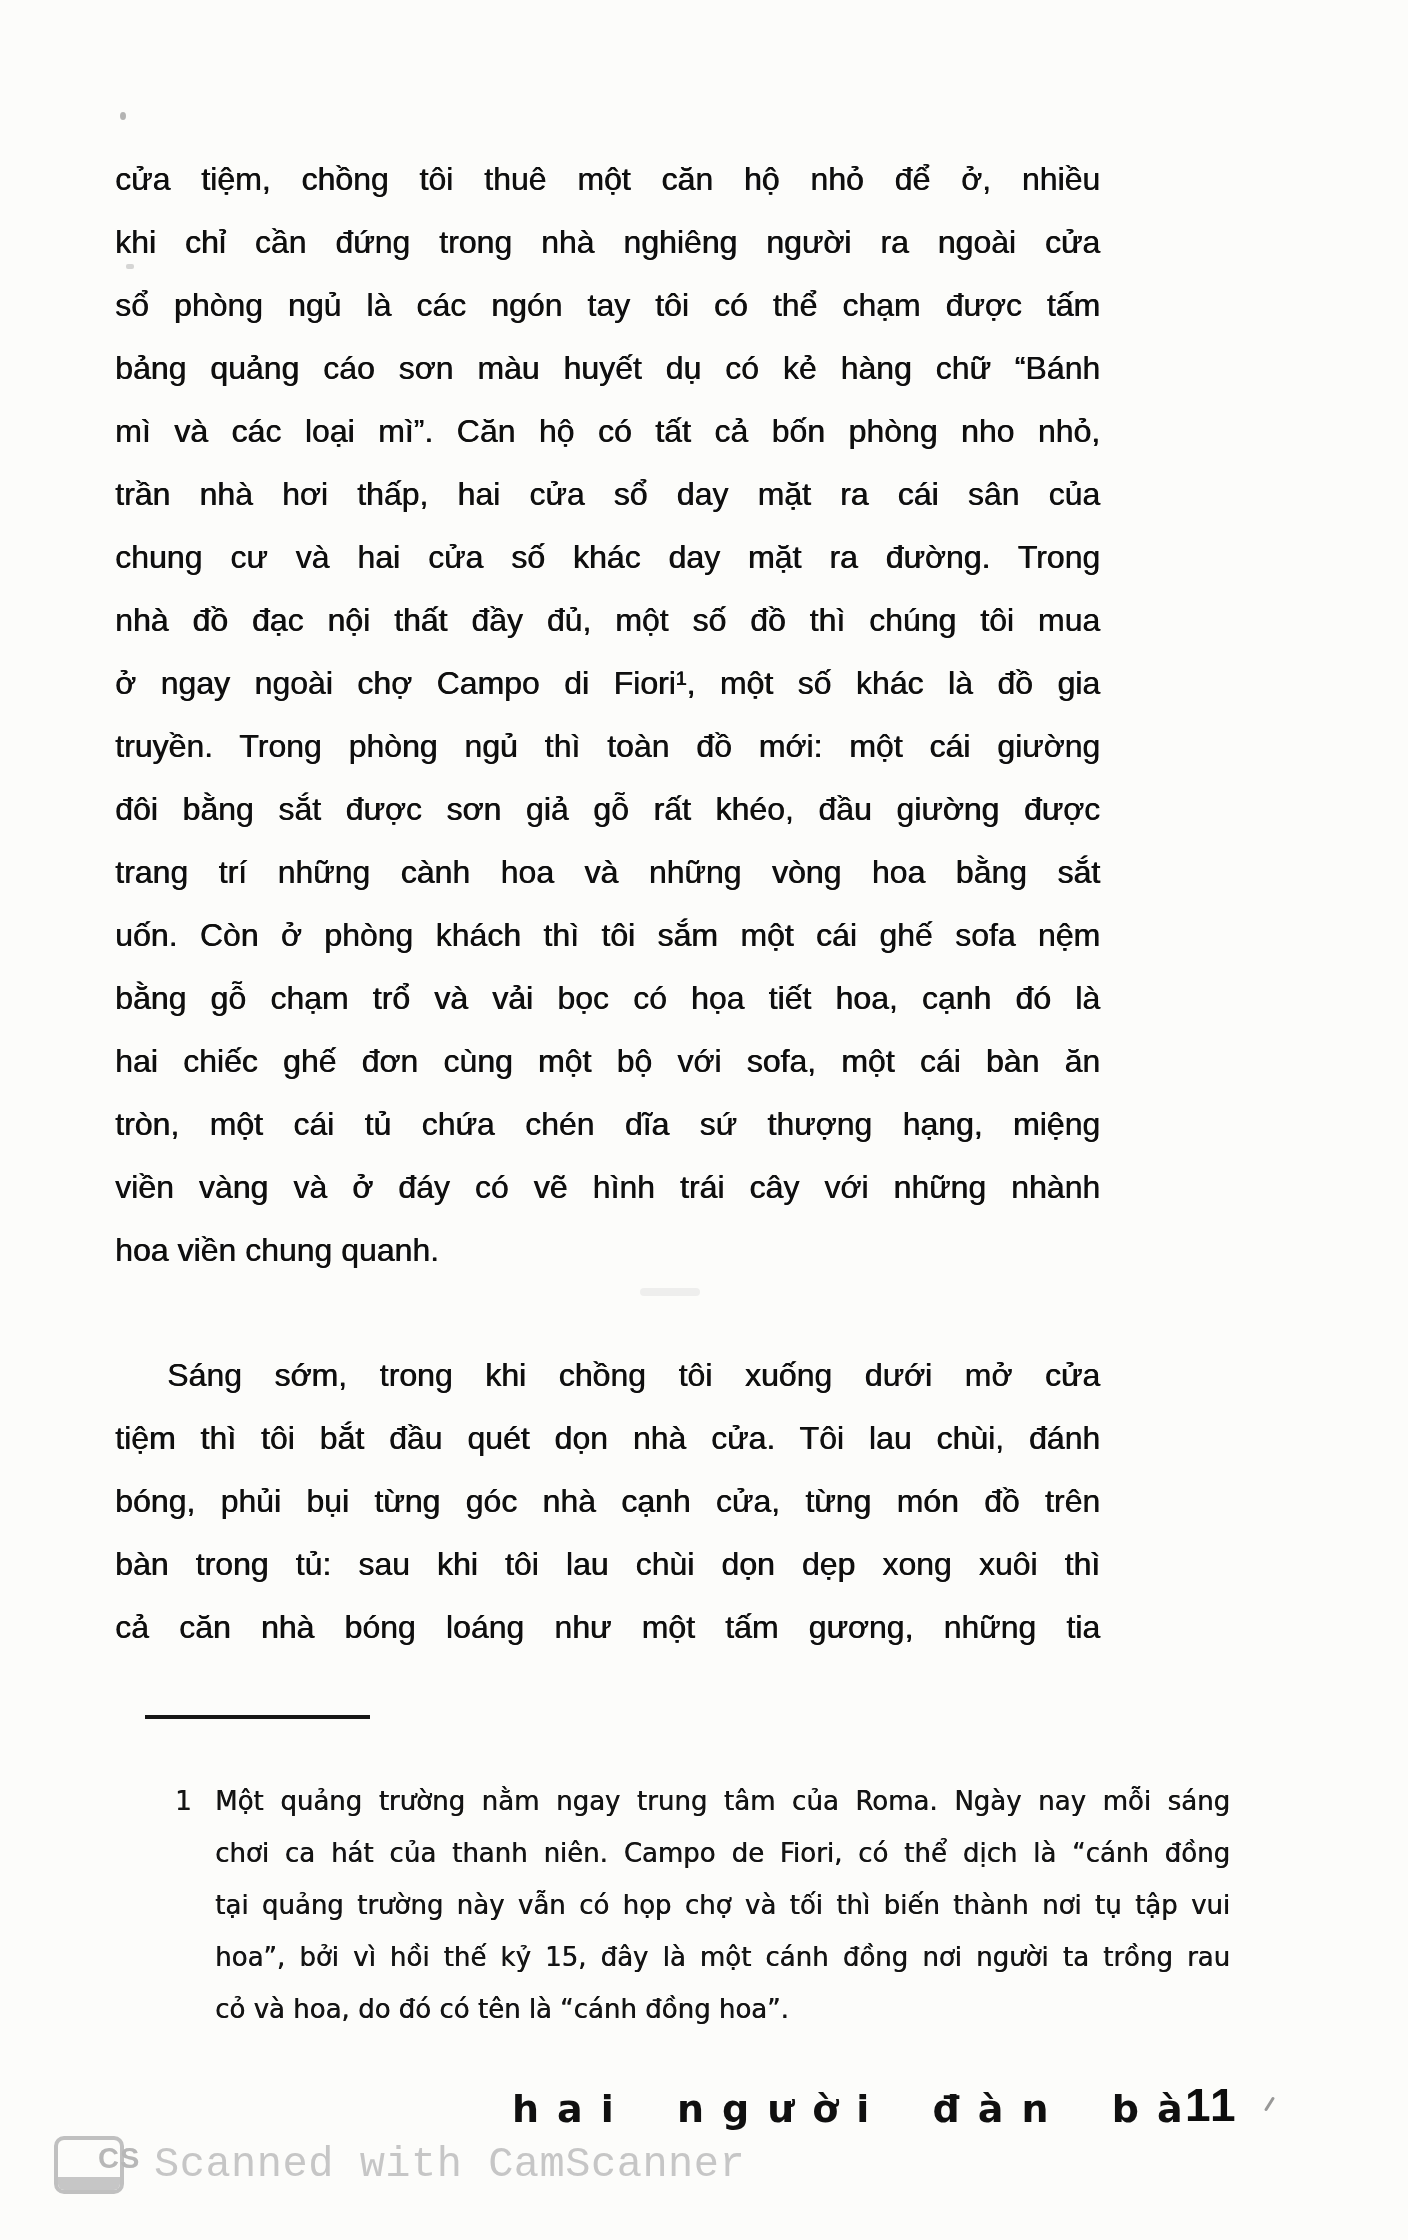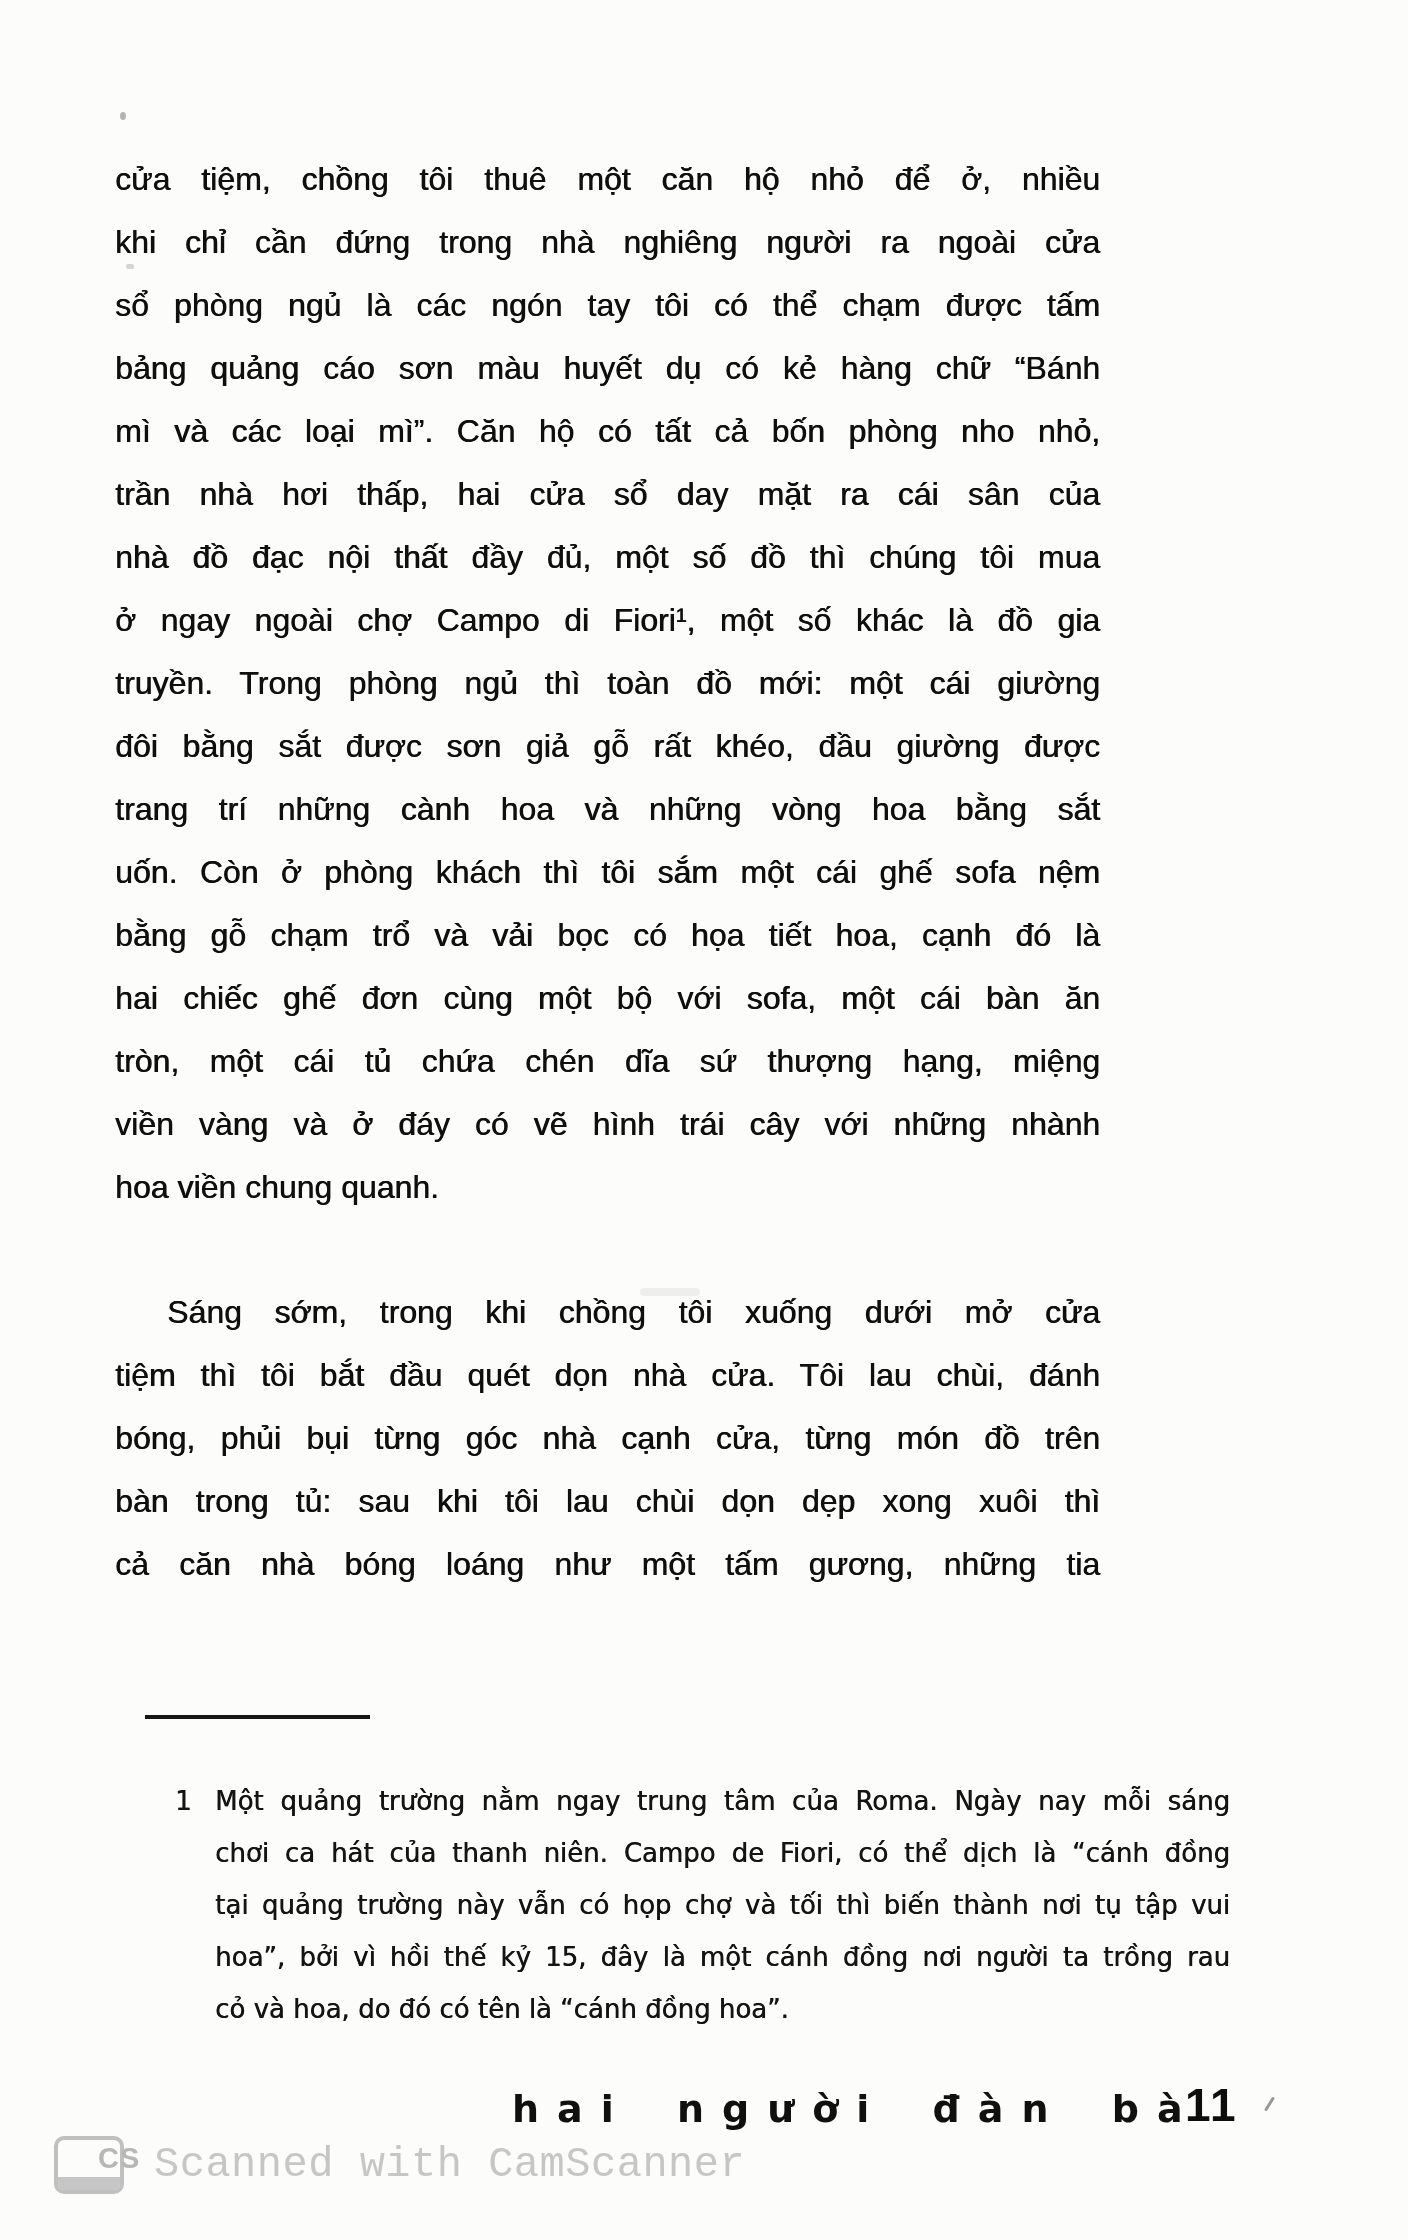--- a/index.html
+++ b/index.html
@@ -143,20 +143,21 @@
 <div class="page">
 
   <div class="content">
       <div class="para">
         <div class="line">cửa tiệm, chồng tôi thuê một căn hộ nhỏ để ở, nhiều</div>
         <div class="line">khi chỉ cần đứng trong nhà nghiêng người ra ngoài cửa</div>
         <div class="line">sổ phòng ngủ là các ngón tay tôi có thể chạm được tấm</div>
         <div class="line">bảng quảng cáo sơn màu huyết dụ có kẻ hàng chữ “Bánh</div>
         <div class="line">mì và các loại mì”. Căn hộ có tất cả bốn phòng nho nhỏ,</div>
         <div class="line">trần nhà hơi thấp, hai cửa sổ day mặt ra cái sân của</div>
+        <div class="line">chung cư và hai cửa số khác day mặt ra đường. Trong</div>
         <div class="line">nhà đồ đạc nội thất đầy đủ, một số đồ thì chúng tôi mua</div>
         <div class="line">ở ngay ngoài chợ Campo di Fiori¹, một số khác là đồ gia</div>
         <div class="line">truyền. Trong phòng ngủ thì toàn đồ mới: một cái giường</div>
         <div class="line">đôi bằng sắt được sơn giả gỗ rất khéo, đầu giường được</div>
         <div class="line">trang trí những cành hoa và những vòng hoa bằng sắt</div>
         <div class="line">uốn. Còn ở phòng khách thì tôi sắm một cái ghế sofa nệm</div>
         <div class="line">bằng gỗ chạm trổ và vải bọc có họa tiết hoa, cạnh đó là</div>
         <div class="line">hai chiếc ghế đơn cùng một bộ với sofa, một cái bàn ăn</div>
         <div class="line">tròn, một cái tủ chứa chén dĩa sứ thượng hạng, miệng</div>
         <div class="line">viền vàng và ở đáy có vẽ hình trái cây với những nhành</div>

